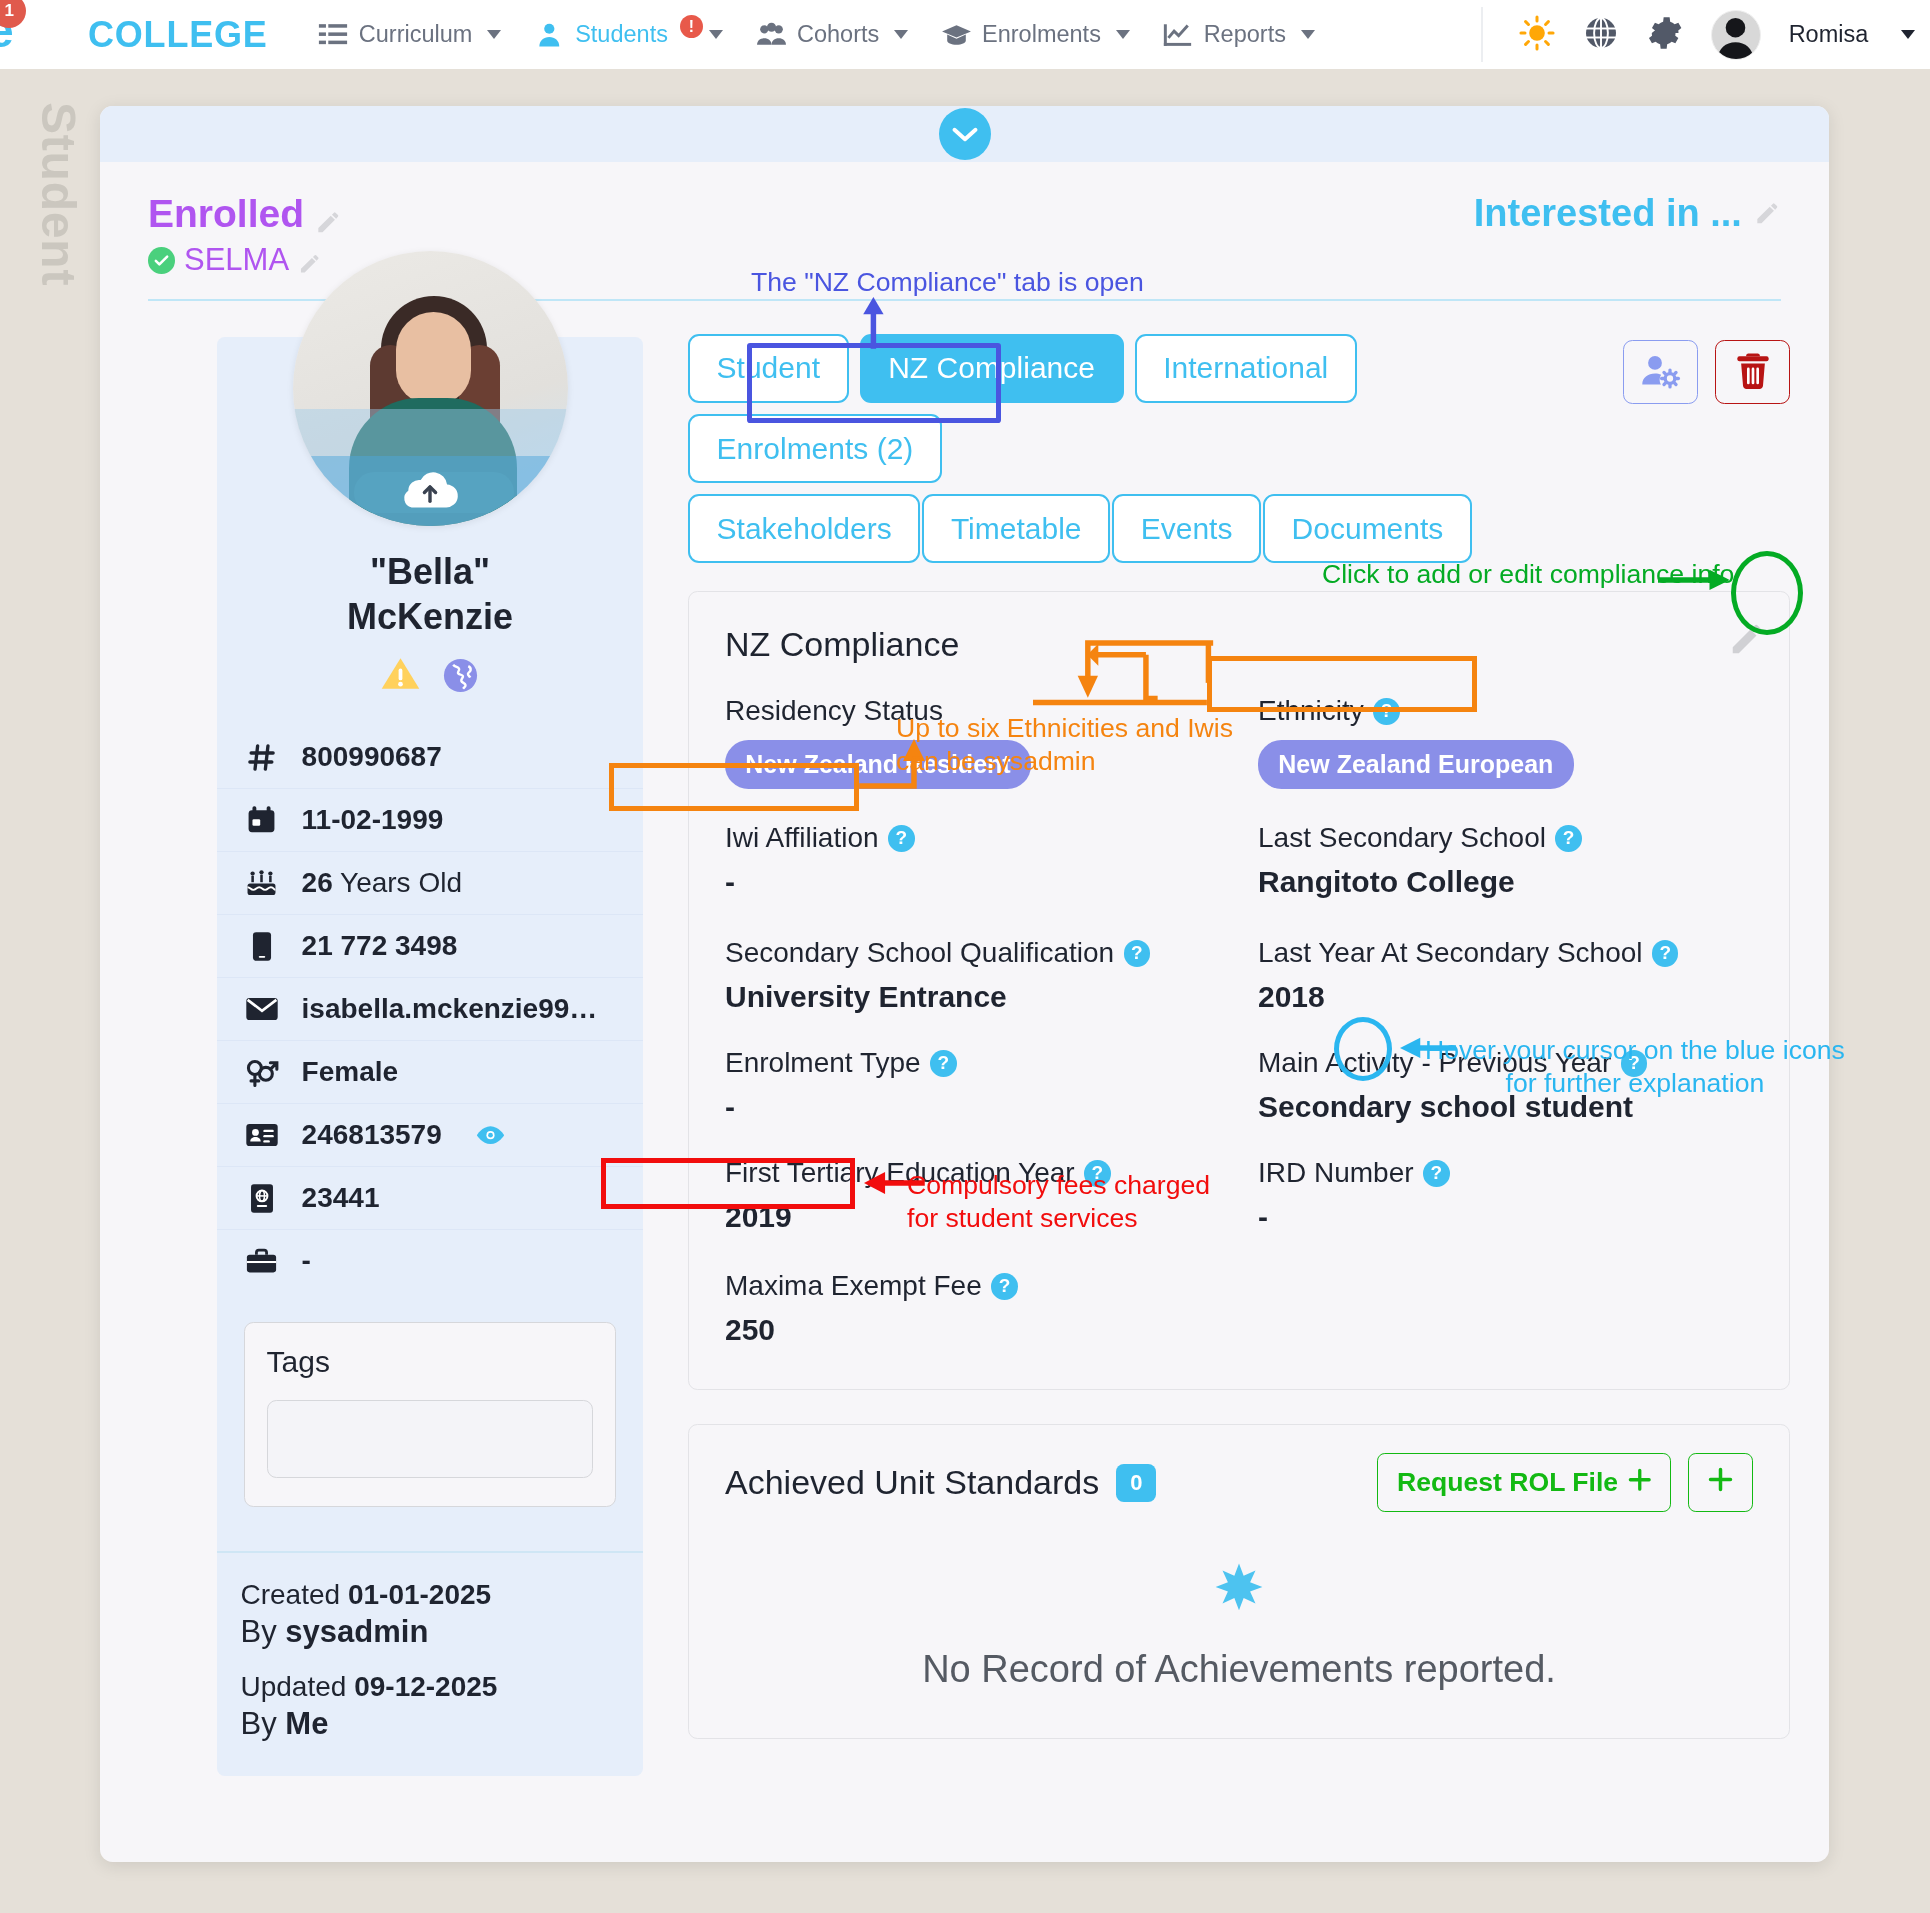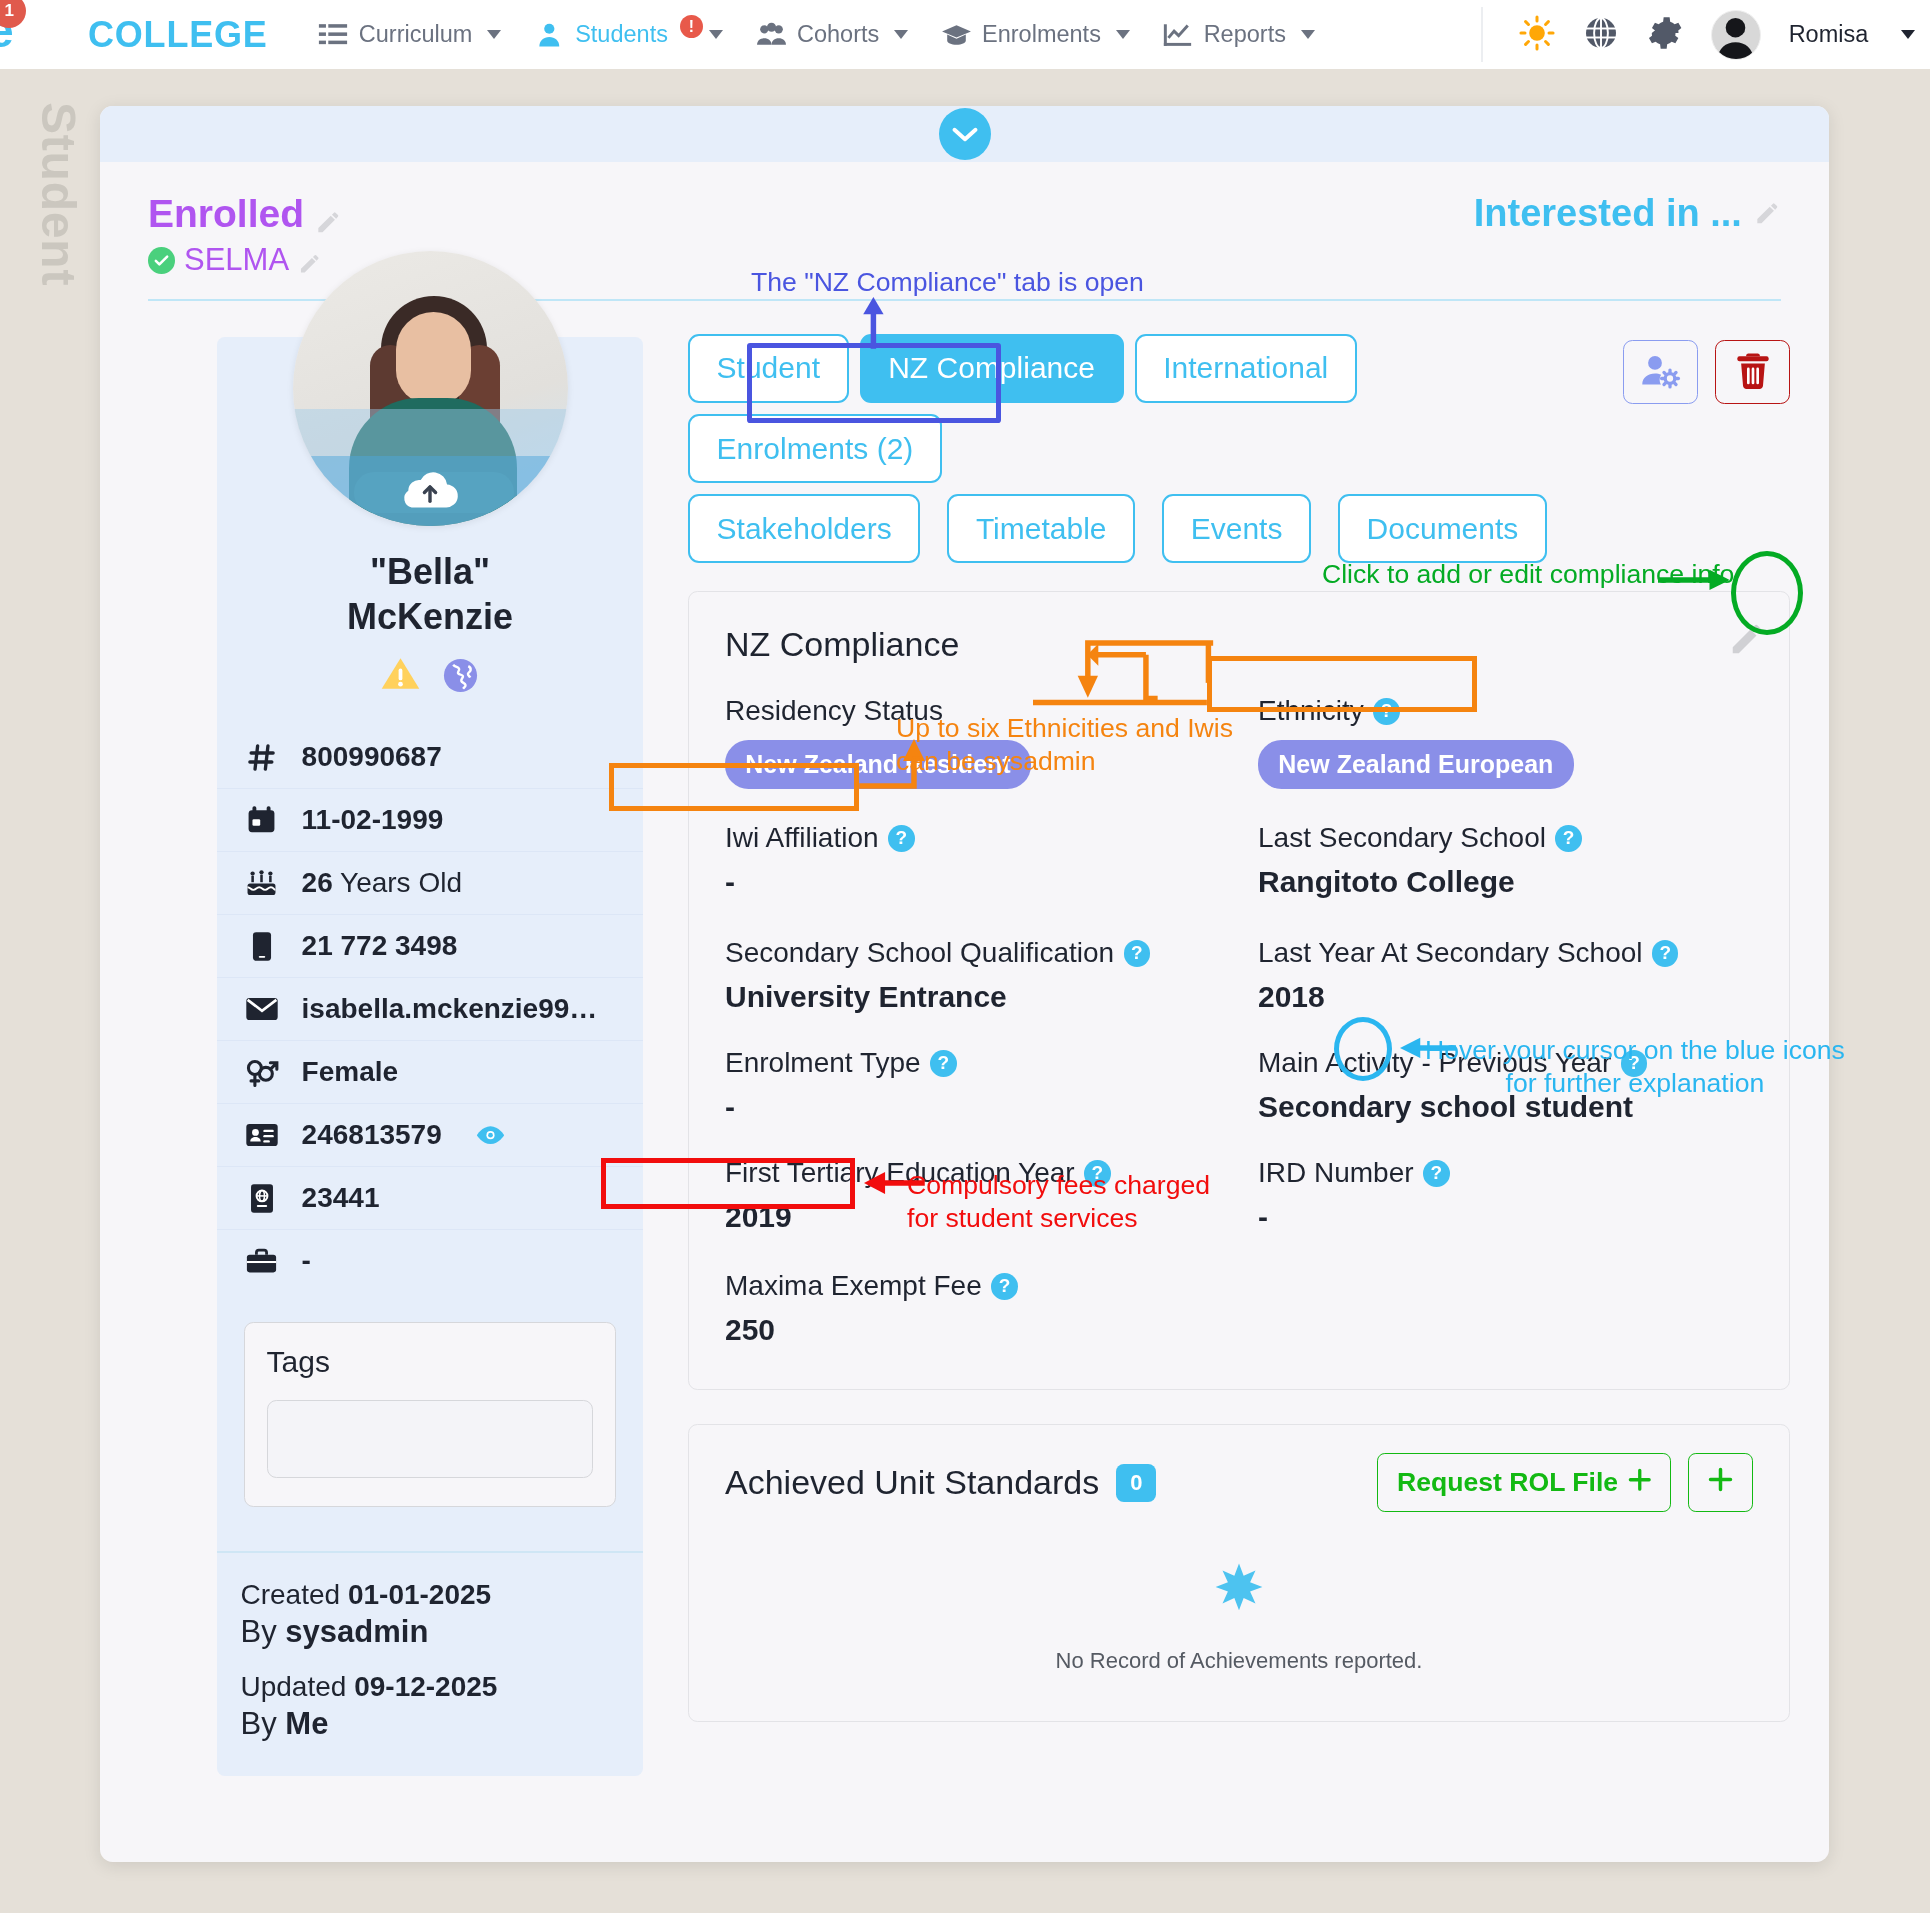--- a/index.html
+++ b/index.html
@@ -140,21 +140,21 @@
   .meta-gap { height:20.3px; }
 
   
   .right-col { flex:1; margin-left: 45px; margin-right: 39px; margin-top: 33px; position:relative;}
   .tabs { display:flex; flex-wrap:wrap; gap: 11px; width: 876px; }
   .tab {
     border:2.3px solid #3fbff0; border-radius:11px; background:#fff; color:#3fbff0;
     font-size:30px; font-weight:500; padding: 15.6px 26.6px; cursor:pointer; white-space:nowrap;
   }
   .tab.active { background:#3fbff0; color:#fff; }
-  .tab-row2 { display:flex; gap:27px; margin-top:11px; }
+  .tab-row2 { display:flex; gap:2px; margin-top:11px; }
 
   .tab-actions { position:absolute; right:0; top:6.3px; display:flex; gap:17px; }
   .act-btn {
     width:75px;height:64px;border-radius:9.4px;border:1.6px solid #8a9cf0; background:#f7f6f9;
     display:flex;align-items:center;justify-content:center; cursor:pointer;
   }
   .act-btn.danger { border-color:#b81414; }
 
   .panel {
     margin-top: 28px; background:#f7f6f9; border:1.6px solid #e3e3e7; border-radius:9.4px;
@@ -185,21 +185,21 @@
     border-radius:7.8px; padding:6.3px 14px;
   }
   .p2-actions { margin-left:auto; display:flex; gap:17px; }
   .btn-green {
     border:1.6px solid #13b913; color:#13b913; background:#f7f6f9; border-radius:7.8px;
     font-size:26.6px; font-weight:bold; padding: 12.5px 19px; display:flex; align-items:center; gap:9.4px; cursor:pointer;
   }
   .btn-green.sq { padding: 12.5px 19px; }
   .empty-wrap { text-align:center; margin-top: 50px; }
   .empty-star { display:inline-block; }
-  .empty-text { font-size:22px; color:#555a63; margin-top:17px;}
+  .empty-text { font-size:38px; color:#555a63; margin-top:17px;}
 
   
   .anno { position:absolute; z-index:60; pointer-events:none; }
   .anno-text { font-size:26.6px; line-height:1.25; white-space:nowrap; }
   .a-blue { color:#4a55e0; }
   .a-orange { color:#f58410; }
   .a-green { color:#04ab24; }
   .a-cyan { color:#2ab6f0; }
   .a-red { color:#f20d0d; }
 

